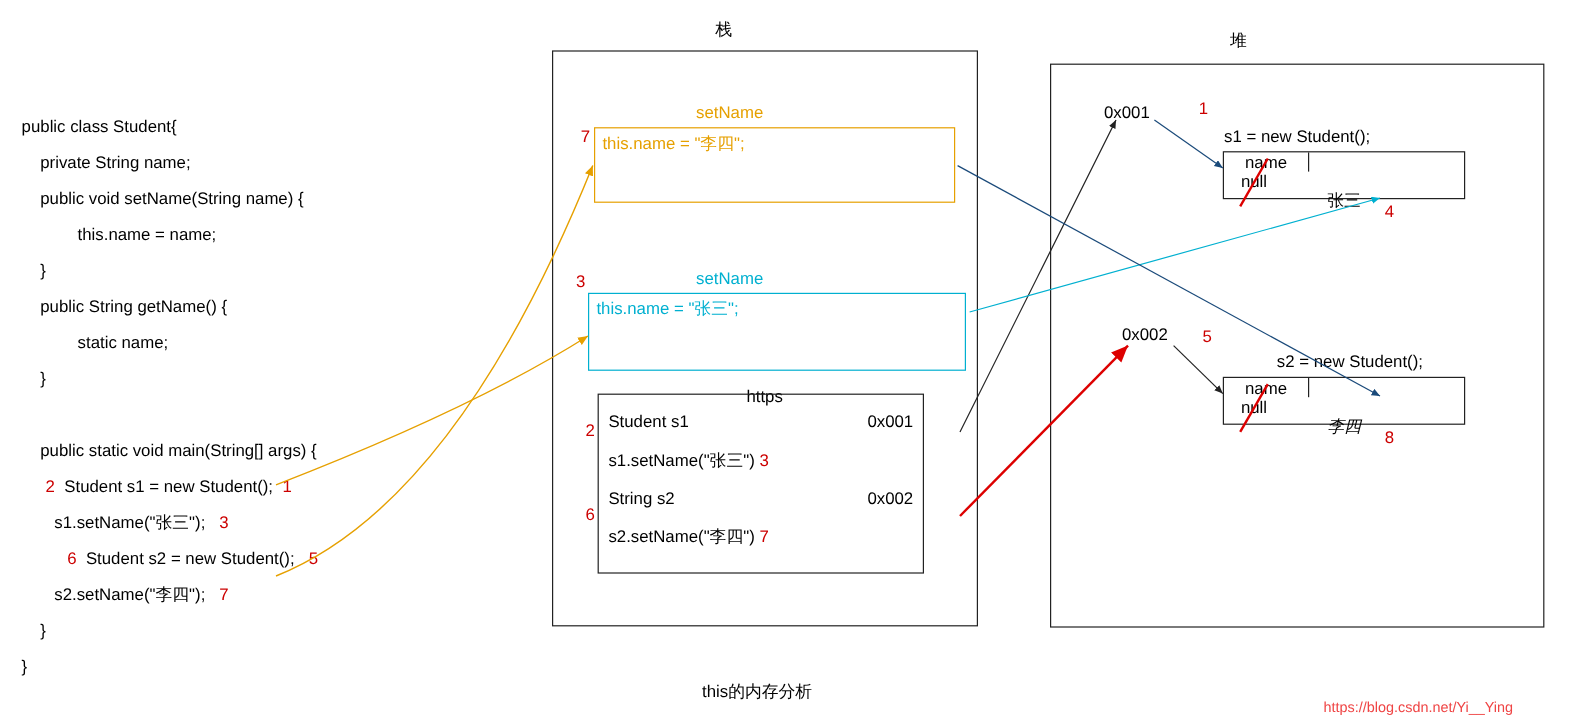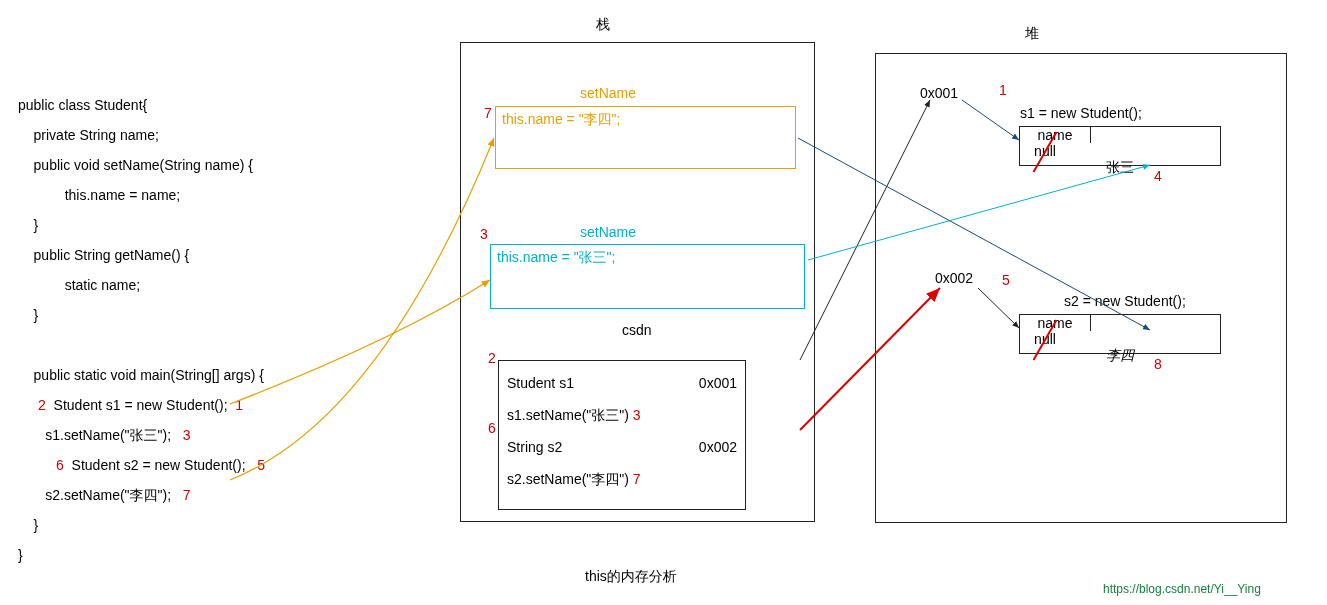--- a/index.html
+++ b/index.html
@@ -22,21 +22,21 @@
   .box-cyan { border: 1px solid #00b0d0; }
   svg { position: absolute; top: 0; left: 0; pointer-events: none; }
   .label { position: absolute; }
   .strike-red::after {
     content: '';
     position: absolute;
     left: 2px; right: 2px; top: 50%;
     border-top: 2px solid #d00;
     transform: rotate(-60deg);
   }
-  .watermark { color: #15803d; font-size: 12px; }
+  .watermark { color: #ef4444; font-size: 12px; }
 </style>
 </head>
 <body>
 
 <div class="label" style="left:596px; top:16px;">栈</div>
 <div class="label" style="left:1025px; top:25px;">堆</div>
 
 <div class="abs code" style="left:18px; top:60px;">
 <span>public class Student{</span>
 <span>    private String name;</span>
@@ -63,22 +63,22 @@
   <div class="orange">this.name = "李四";</div>
 </div>
 <div class="label red" style="left:484px; top:105px;">7</div>
 
 <div class="label cyan" style="left:580px; top:224px;">setName</div>
 <div class="abs box-cyan" style="left:490px; top:244px; width:315px; height:65px; padding:4px 6px; box-sizing:border-box;">
   <div class="cyan">this.name = "张三";</div>
 </div>
 <div class="label red" style="left:480px; top:226px;">3</div>
 
-<div class="label" style="left:622px; top:322px;">csdn</div>
-<div class="abs box-black" style="left:498px; top:360px; width:248px; height:150px; padding:6px 8px; box-sizing:border-box; line-height:32px;">
+<div class="label" style="left:622px; top:322px;">https</div>
+<div class="abs box-black" style="left:498px; top:328px; width:272px; height:150px; padding:6px 8px; box-sizing:border-box; line-height:32px;">
   <div><span>Student s1</span><span style="float:right">0x001</span></div>
   <div><span>s1.setName("张三")</span>   <span class="red">3</span></div>
   <div><span>String s2</span><span style="float:right">0x002</span></div>
   <div><span>s2.setName("李四")</span>   <span class="red">7</span></div>
 </div>
 <div class="label red" style="left:488px; top:350px;">2</div>
 <div class="label red" style="left:488px; top:420px;">6</div>
 
 <div class="abs box-black" style="left:875px; top:53px; width:410px; height:468px;"></div>
 

